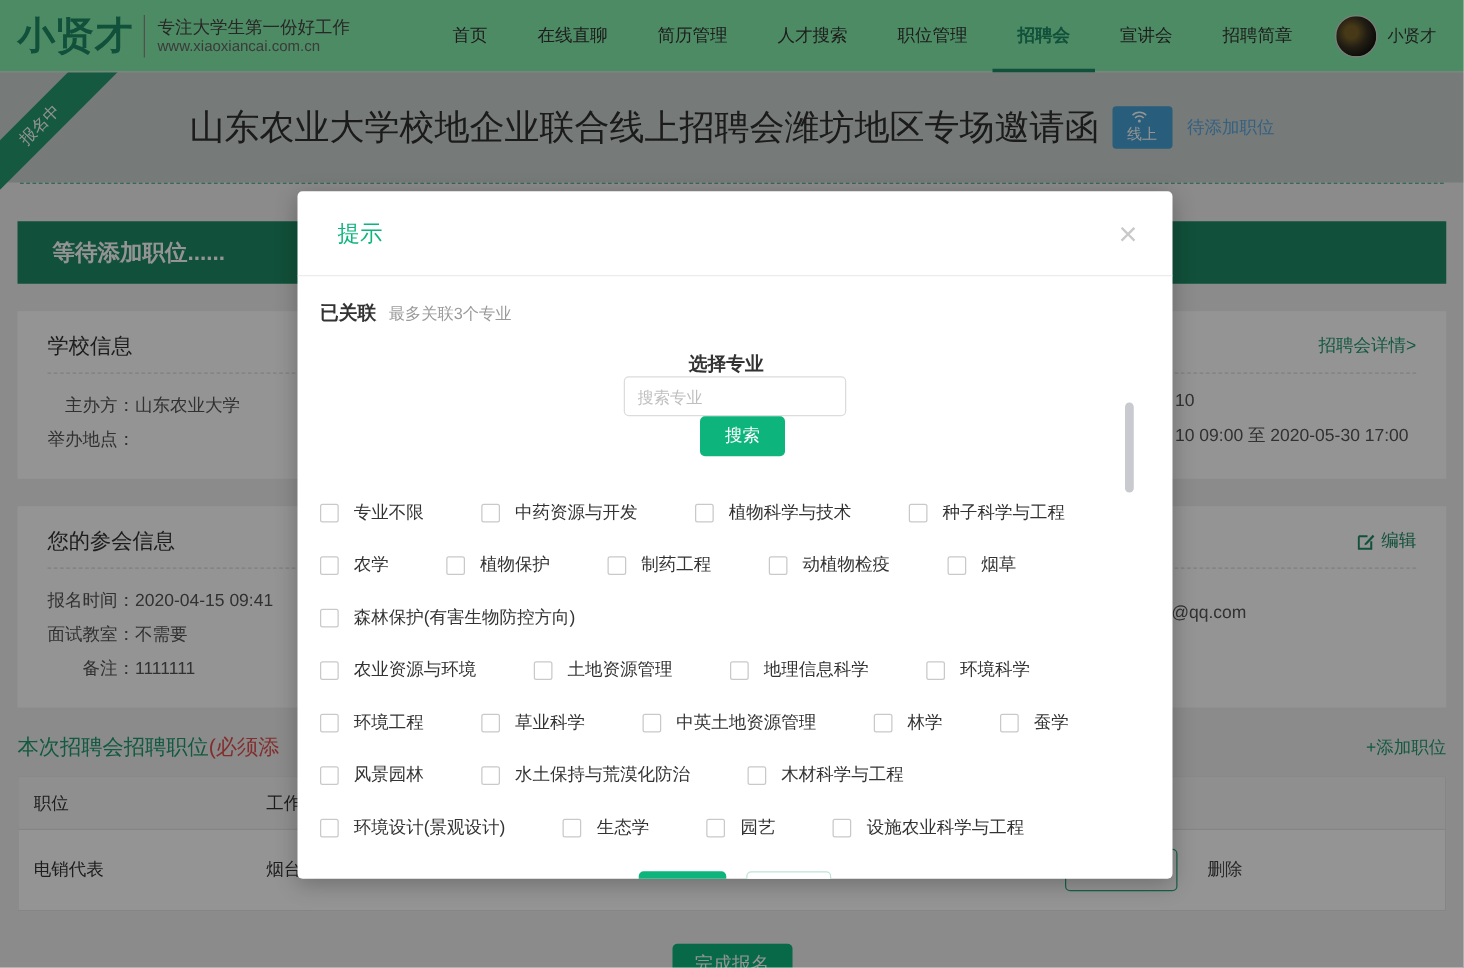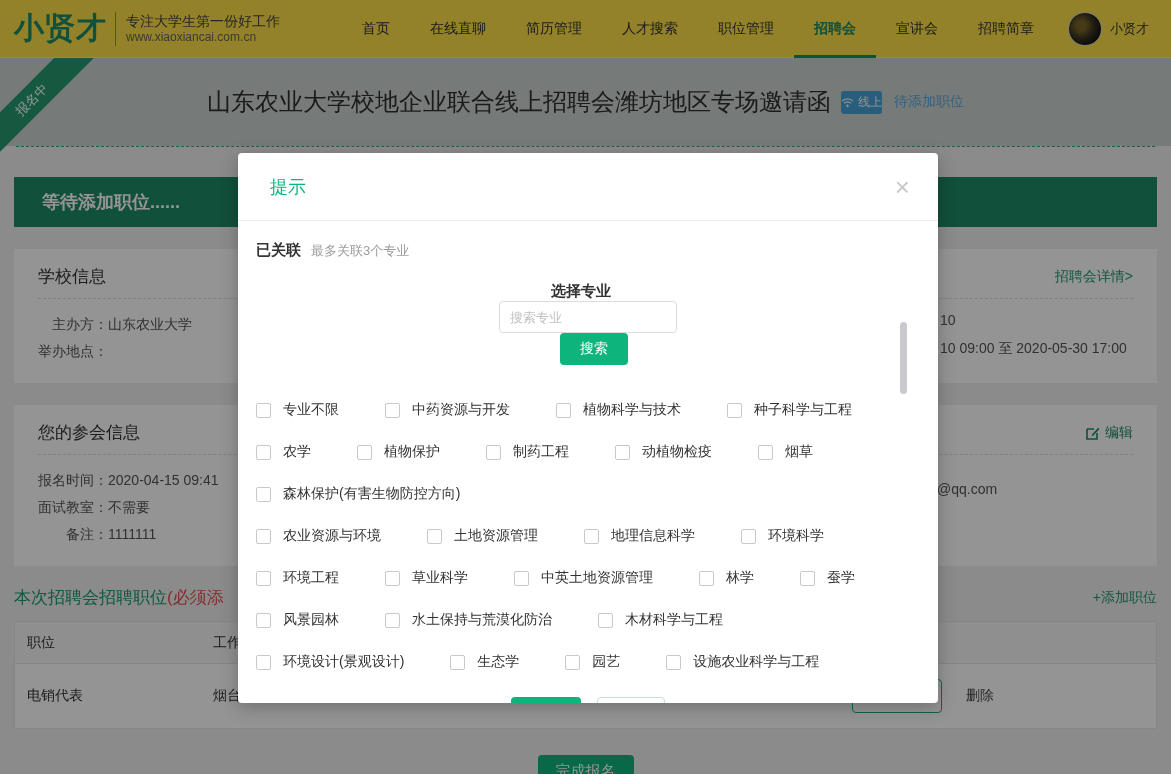--- a/index.html
+++ b/index.html
@@ -10,38 +10,38 @@
     --blue-link:#5aa7e0;
     --badge-blue:#45a0d4;
   }
   *{margin:0;padding:0;box-sizing:border-box;}
   html,body{width:1171px;height:774px;overflow:hidden;}
   body{font-family:"Liberation Sans","DejaVu Sans",sans-serif;background:#eef0ee;position:relative;}
 
   
   .page{position:absolute;inset:0;background:#eef0ee;}
 
-  .navbar{height:58px;background:#fde047;border-bottom:1px solid #e8e8e8;display:flex;align-items:center;padding-left:14px;}
+  .navbar{height:58px;background:#86efac;border-bottom:1px solid #e8e8e8;display:flex;align-items:center;padding-left:14px;}
   .logo-group{display:flex;align-items:center;}
   .logo-text{font-size:30px;font-weight:bold;color:var(--green-dark);letter-spacing:1px;}
   .logo-divider{width:1px;height:34px;background:#8a8a8a;margin:0 10px 0 8px;}
   .tagline .t1{font-size:14px;color:#444;line-height:17px;}
   .tagline .t2{font-size:12px;color:#666;line-height:14px;}
   .nav-menu{display:flex;margin-left:62px;height:58px;}
   .nav-item{font-size:14px;color:#333;padding:0 20px;height:58px;line-height:56px;cursor:pointer;border-bottom:3px solid transparent;}
   .nav-item.active{color:var(--green-dark);font-weight:bold;border-bottom-color:var(--green-dark);}
   .user-block{margin-left:auto;display:flex;align-items:center;padding-right:22px;cursor:pointer;}
   .avatar{width:34px;height:34px;border-radius:50%;background:radial-gradient(circle at 38% 40%,#7a6328 0 18%,#3a3322 45%,#15130e 75%);border:1px solid #d8d8d8;}
   .user-name{font-size:13px;color:#333;margin-left:8px;}
 
   .banner{height:88px;background:#ccd3cf;position:relative;display:flex;align-items:center;justify-content:center;}
   .ribbon-wrap{position:absolute;left:0;top:0;width:110px;height:110px;overflow:hidden;pointer-events:none;}
   .ribbon{position:absolute;left:-48px;top:28px;width:160px;transform:rotate(-45deg);background:var(--green-link);color:#fff;font-size:13px;text-align:center;padding:5px 0;}
-  .banner-title{font-size:24px;color:#2f2f2f;}
-  .online-badge{display:inline-flex;align-items:center;background:var(--badge-blue);color:#fff;font-size:12px;border-radius:3px;padding:3px 0;margin-left:10px;vertical-align:middle;}
+  .banner-title{font-size:28px;color:#2f2f2f;}
+  .online-badge{display:inline-flex;align-items:center;background:var(--badge-blue);color:#fff;font-size:12px;border-radius:3px;padding:3px 12px;margin-left:10px;vertical-align:middle;flex-direction:column;}
   .online-badge svg{margin-right:4px;}
   .banner-link{font-size:14px;color:var(--blue-link);margin-left:12px;text-decoration:none;cursor:pointer;}
   .dashed-line{border-top:1px dashed #35a37c;margin:0 16px;}
 
   .waiting-bar{margin:30px 14px 0;height:50px;background:var(--green-dark);color:#fff;font-size:18px;font-weight:bold;display:flex;align-items:center;padding-left:28px;}
 
   .card{background:#fff;margin:22px 14px 0;padding:16px 24px 18px;}
   .card-head{display:flex;align-items:center;justify-content:space-between;border-bottom:1px dashed #dcdcdc;padding-bottom:10px;}
   .card-title{font-size:17px;color:#333;}
   .card-link{font-size:14px;color:var(--green-link);cursor:pointer;text-decoration:none;}

